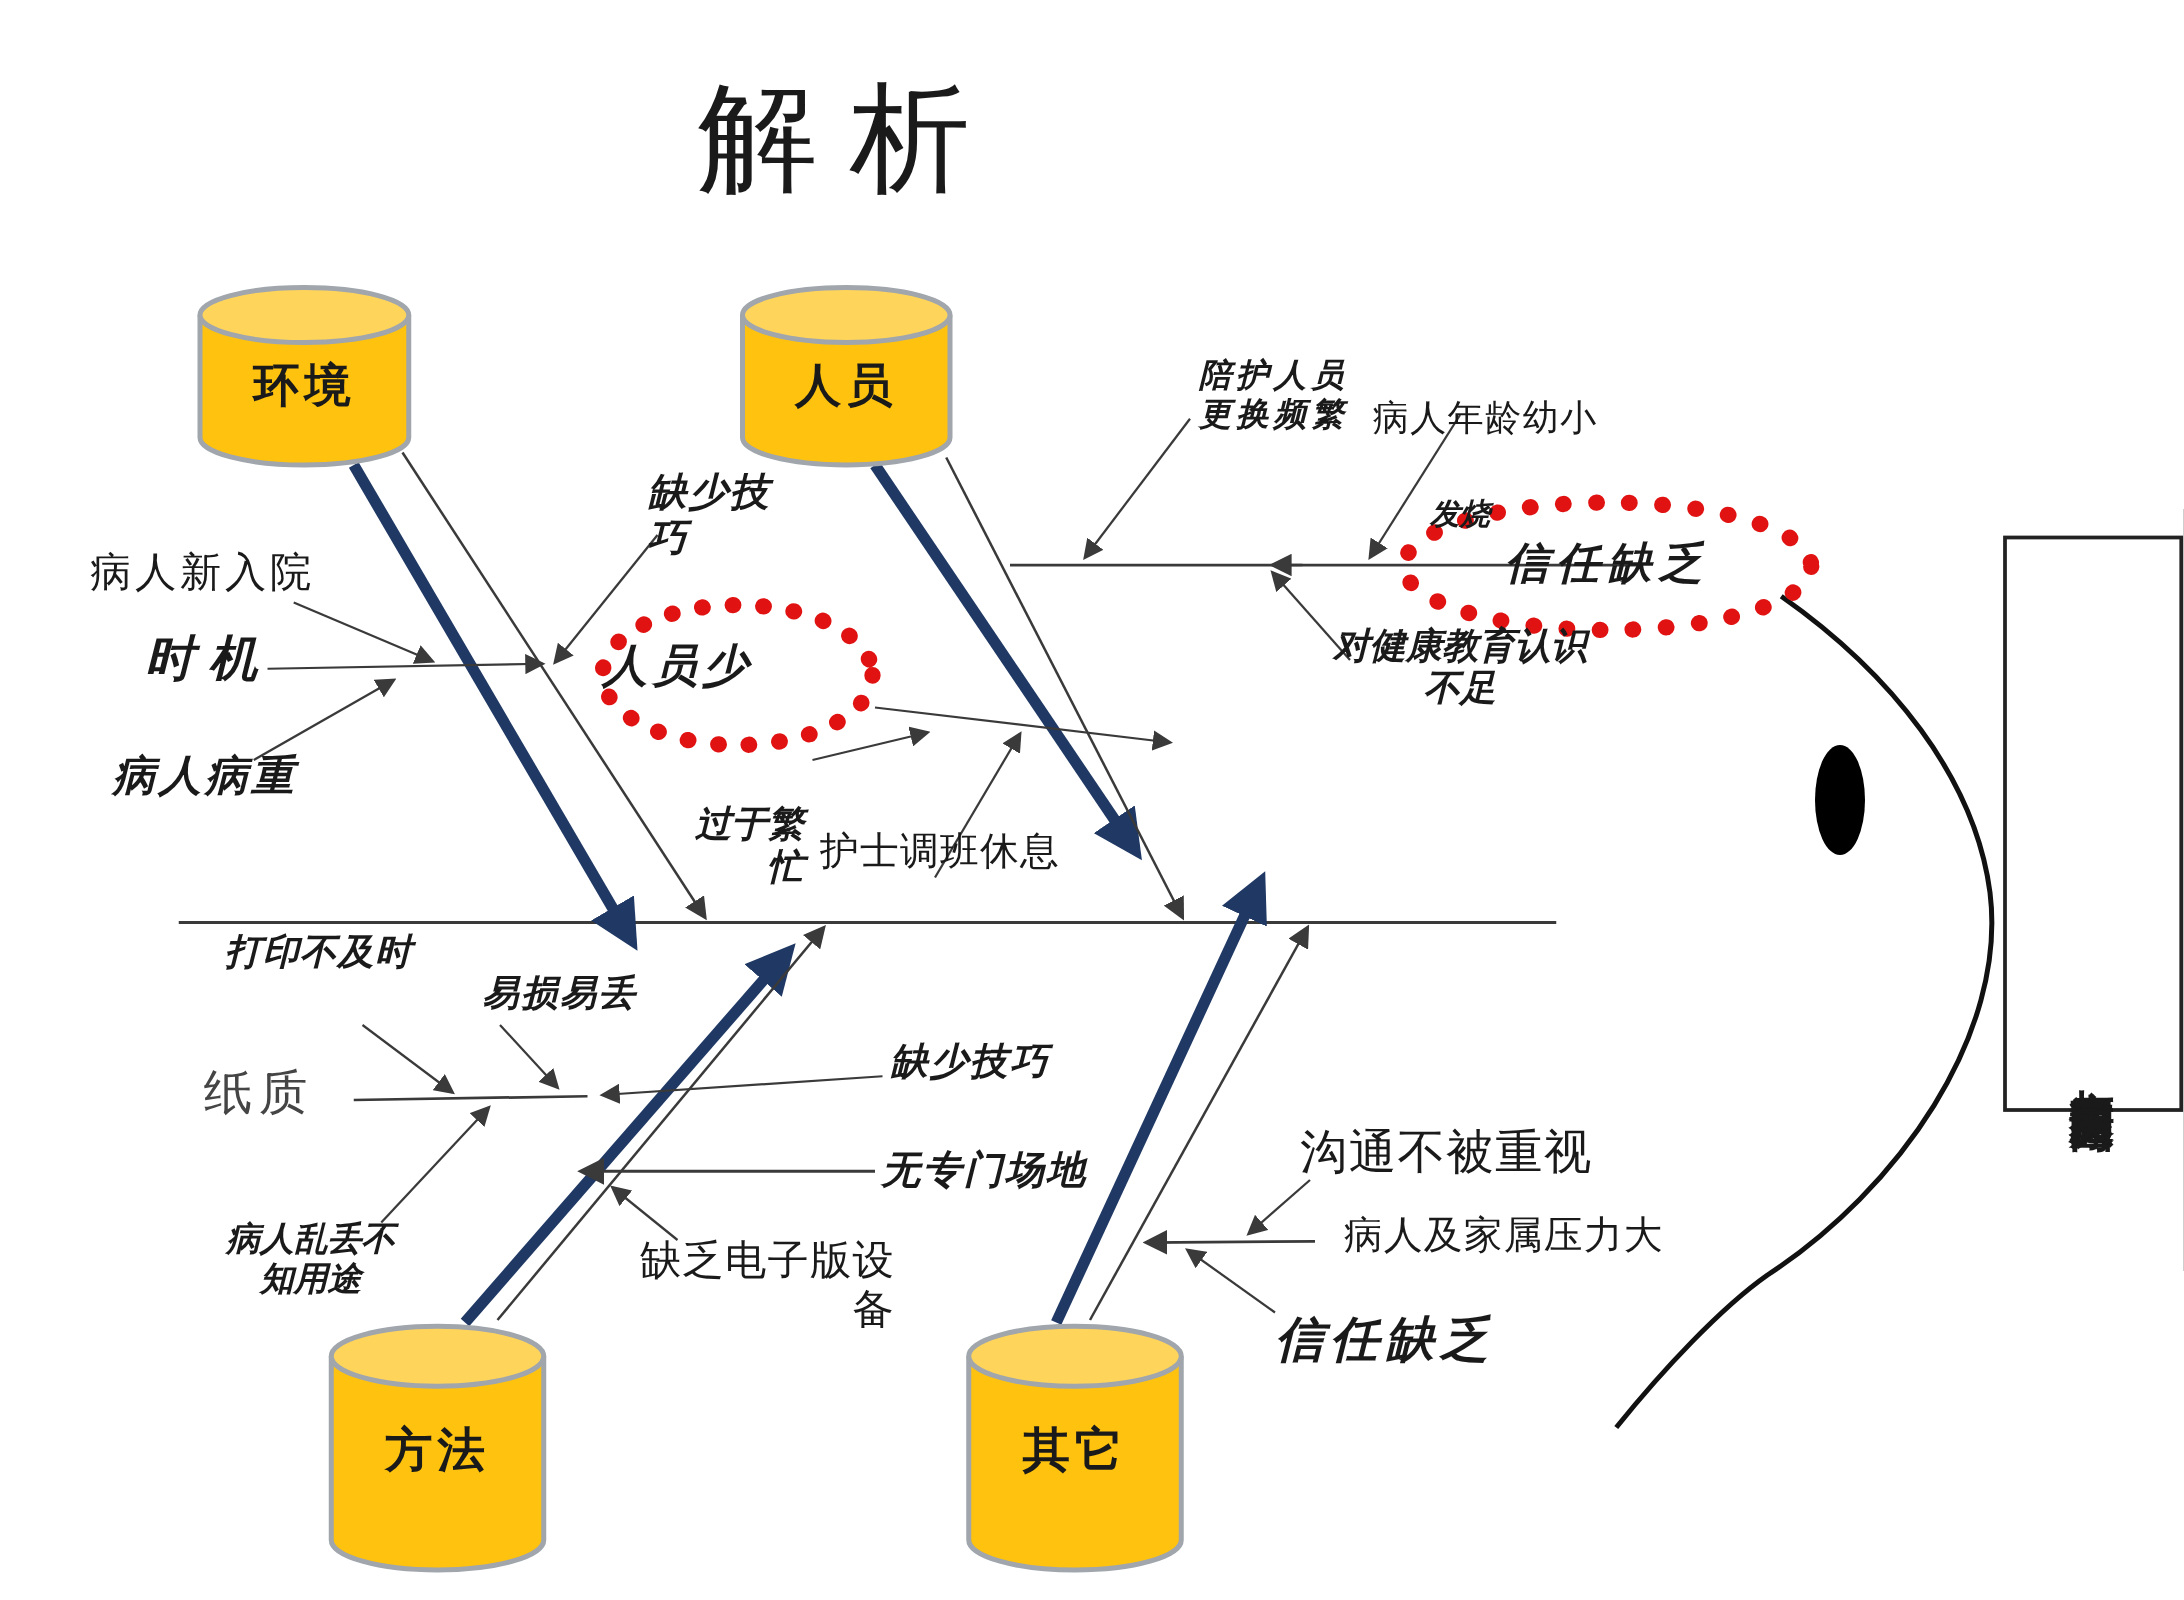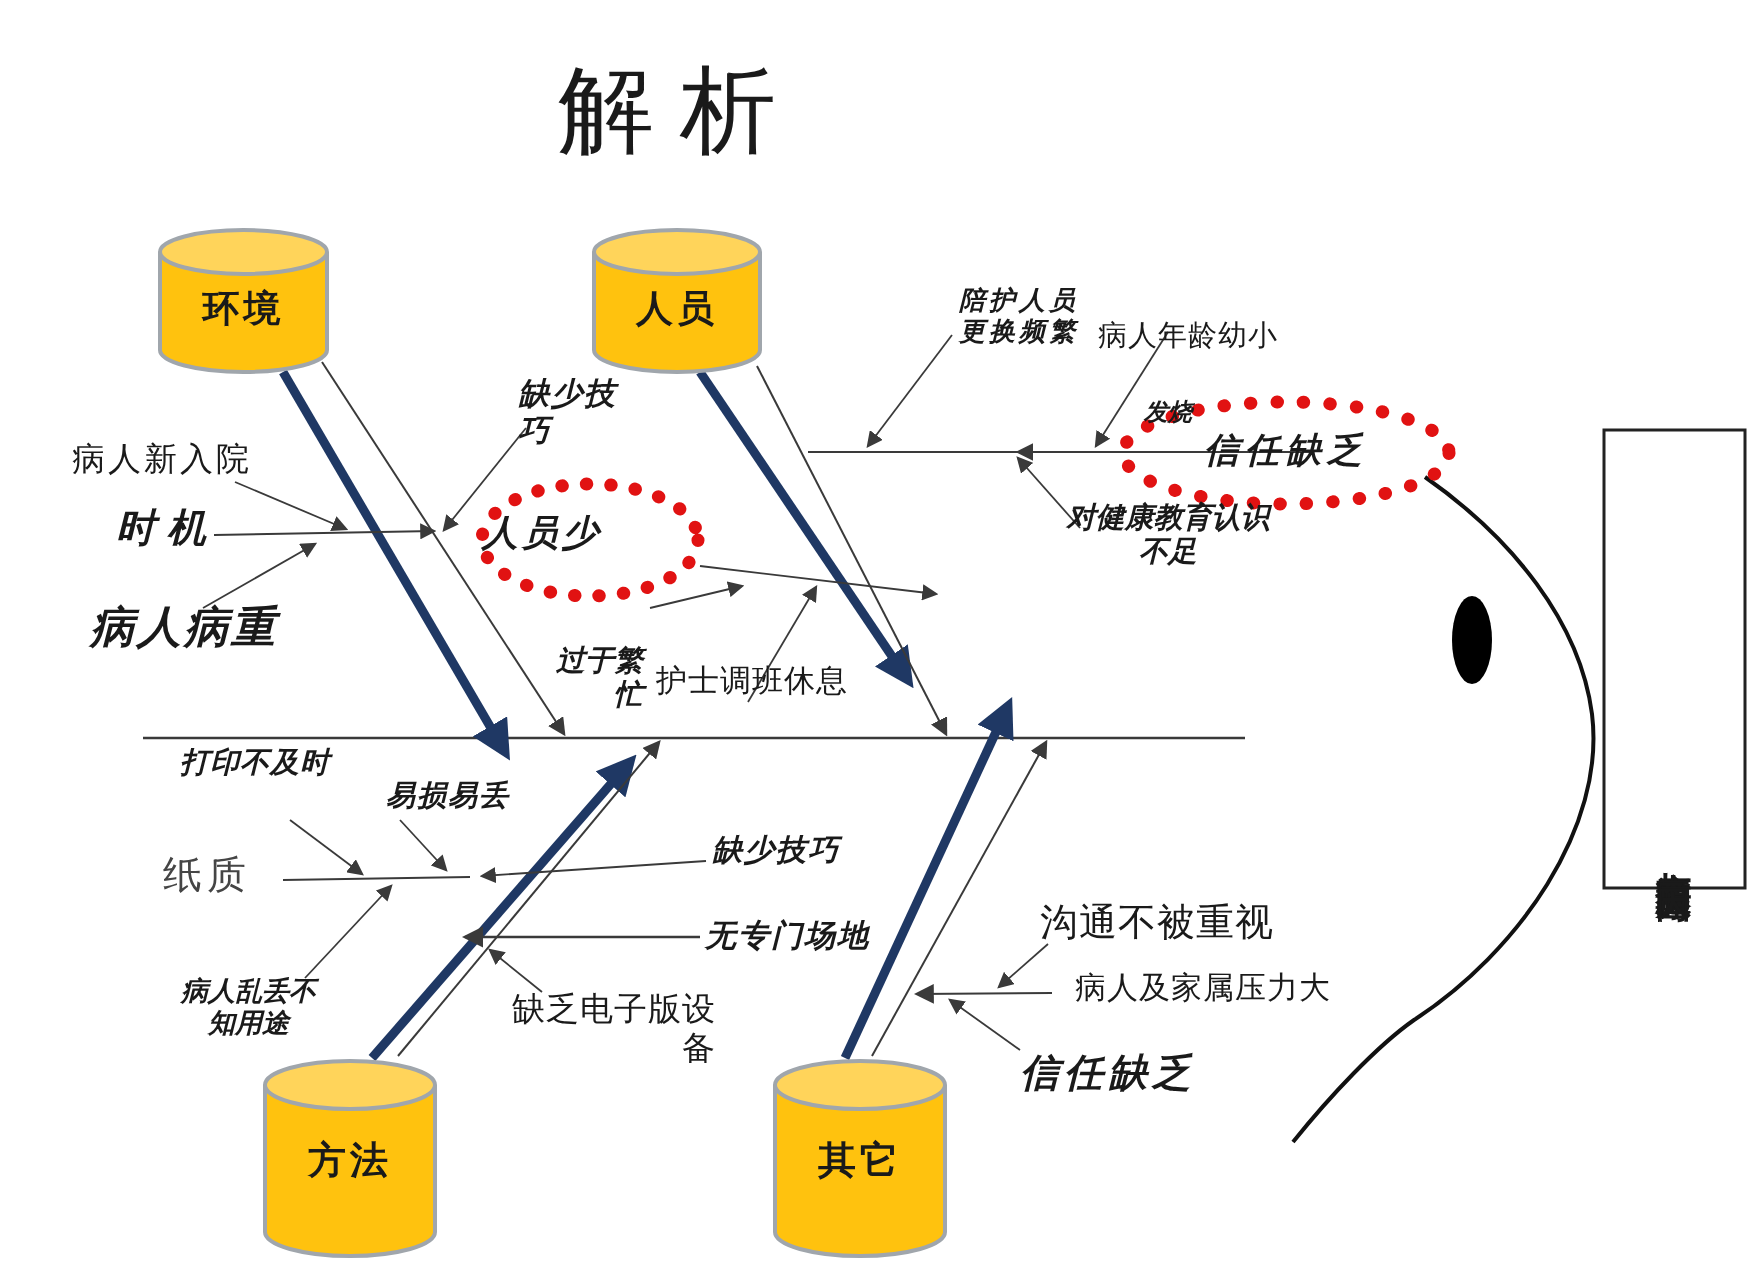--- a/index.html
+++ b/index.html
@@ -98,21 +98,21 @@
 
   <div class="lbl title" style="left:558px;top:22px;">解析</div>
 
   <div class="lbl t-cyl" style="left:160px;top:287px;width:167px;font-size:37px;letter-spacing:4px;">环境</div>
   <div class="lbl t-cyl" style="left:594px;top:287px;width:166px;font-size:37px;letter-spacing:4px;">人员</div>
   <div class="lbl t-cyl" style="left:265px;top:1138px;width:170px;font-size:38px;letter-spacing:4px;">方法</div>
   <div class="lbl t-cyl" style="left:775px;top:1138px;width:170px;font-size:38px;letter-spacing:4px;">其它</div>
 
   <div class="lbl t-reg" style="left:72px;top:440px;font-size:33px;letter-spacing:3px;">病人新入院</div>
   <div class="lbl t-it" style="left:116px;top:505px;font-size:39px;letter-spacing:12px;">时机</div>
-  <div class="lbl t-it" style="left:90px;top:602px;font-size:44px;letter-spacing:3px;">病人病重</div>
+  <div class="lbl t-it" style="left:90px;top:602px;font-size:34px;letter-spacing:3px;">病人病重</div>
   <div class="lbl t-it" style="left:518px;top:376px;width:104px;font-size:31px;letter-spacing:2px;">缺少技巧</div>
 
   <div class="lbl t-it" style="left:482px;top:512px;width:216px;font-size:36px;letter-spacing:4px;text-align:left;">人员少</div>
   <div class="lbl t-it" style="left:545px;top:603px;width:98px;font-size:29px;text-align:right;margin-top:40px;">过于繁忙</div>
   <div class="lbl t-reg" style="left:656px;top:663px;font-size:31px;letter-spacing:1px;">护士调班休息</div>
 
   <div class="lbl t-it" style="left:958px;top:286px;width:122px;font-size:26px;letter-spacing:4px;text-align:center;">陪护人员更换频繁</div>
   <div class="lbl t-reg" style="left:1098px;top:318px;font-size:29px;letter-spacing:1px;">病人年龄幼小</div>
   <div class="lbl t-it" style="left:1144px;top:398px;font-size:24px;">发烧</div>
   <div class="lbl t-it" style="left:1123px;top:430px;width:326px;font-size:35px;letter-spacing:6px;text-align:center;">信任缺乏</div>

